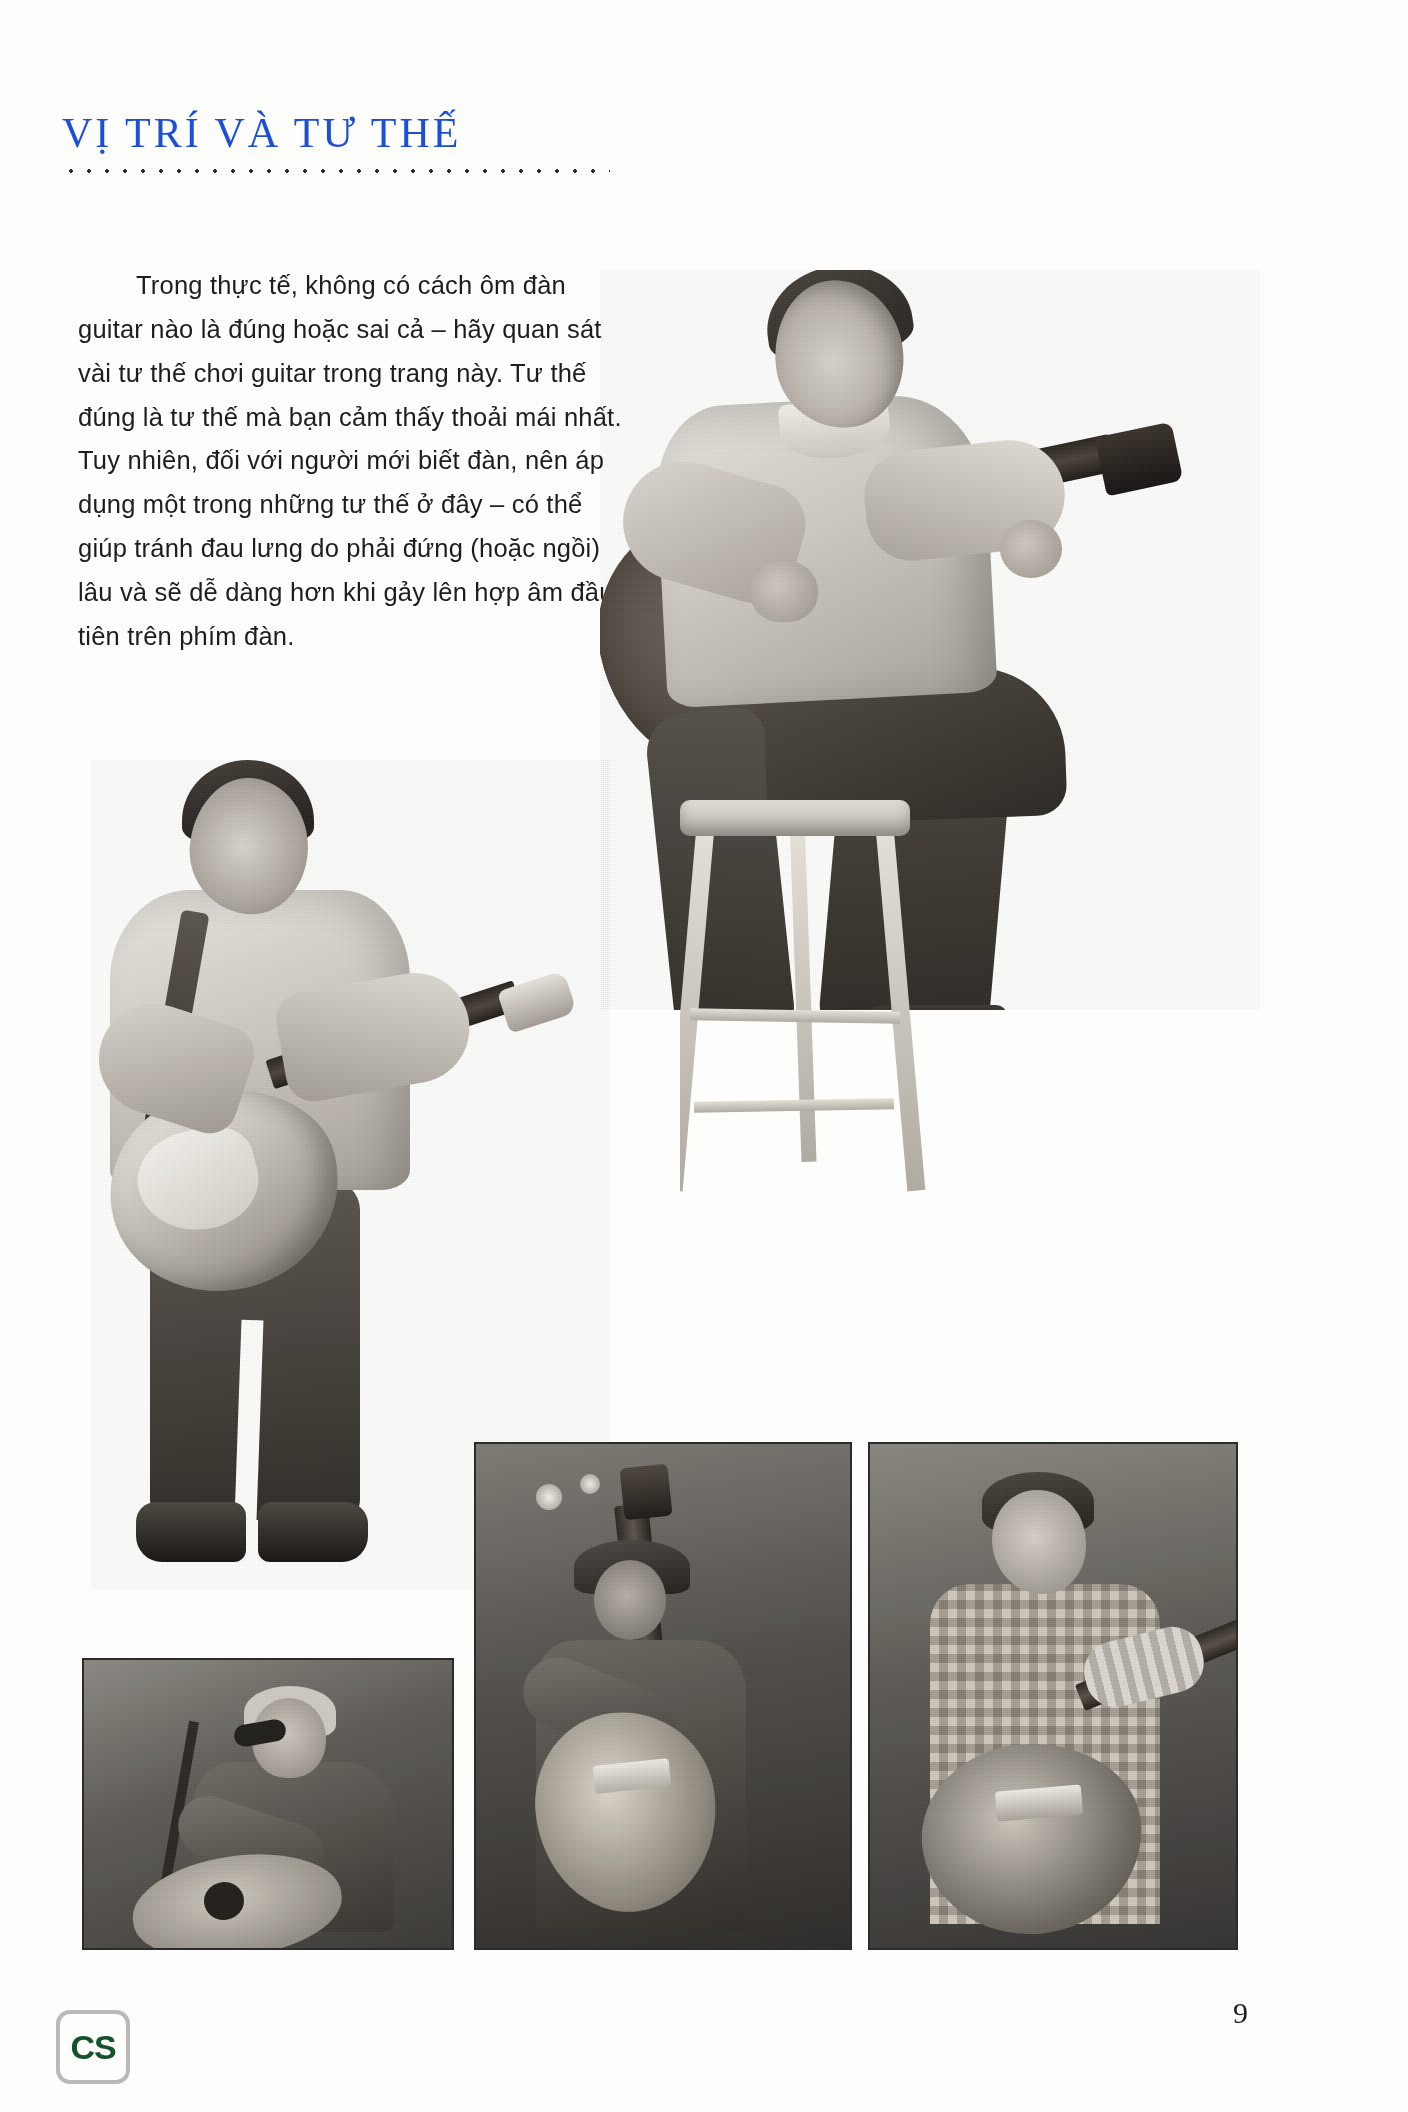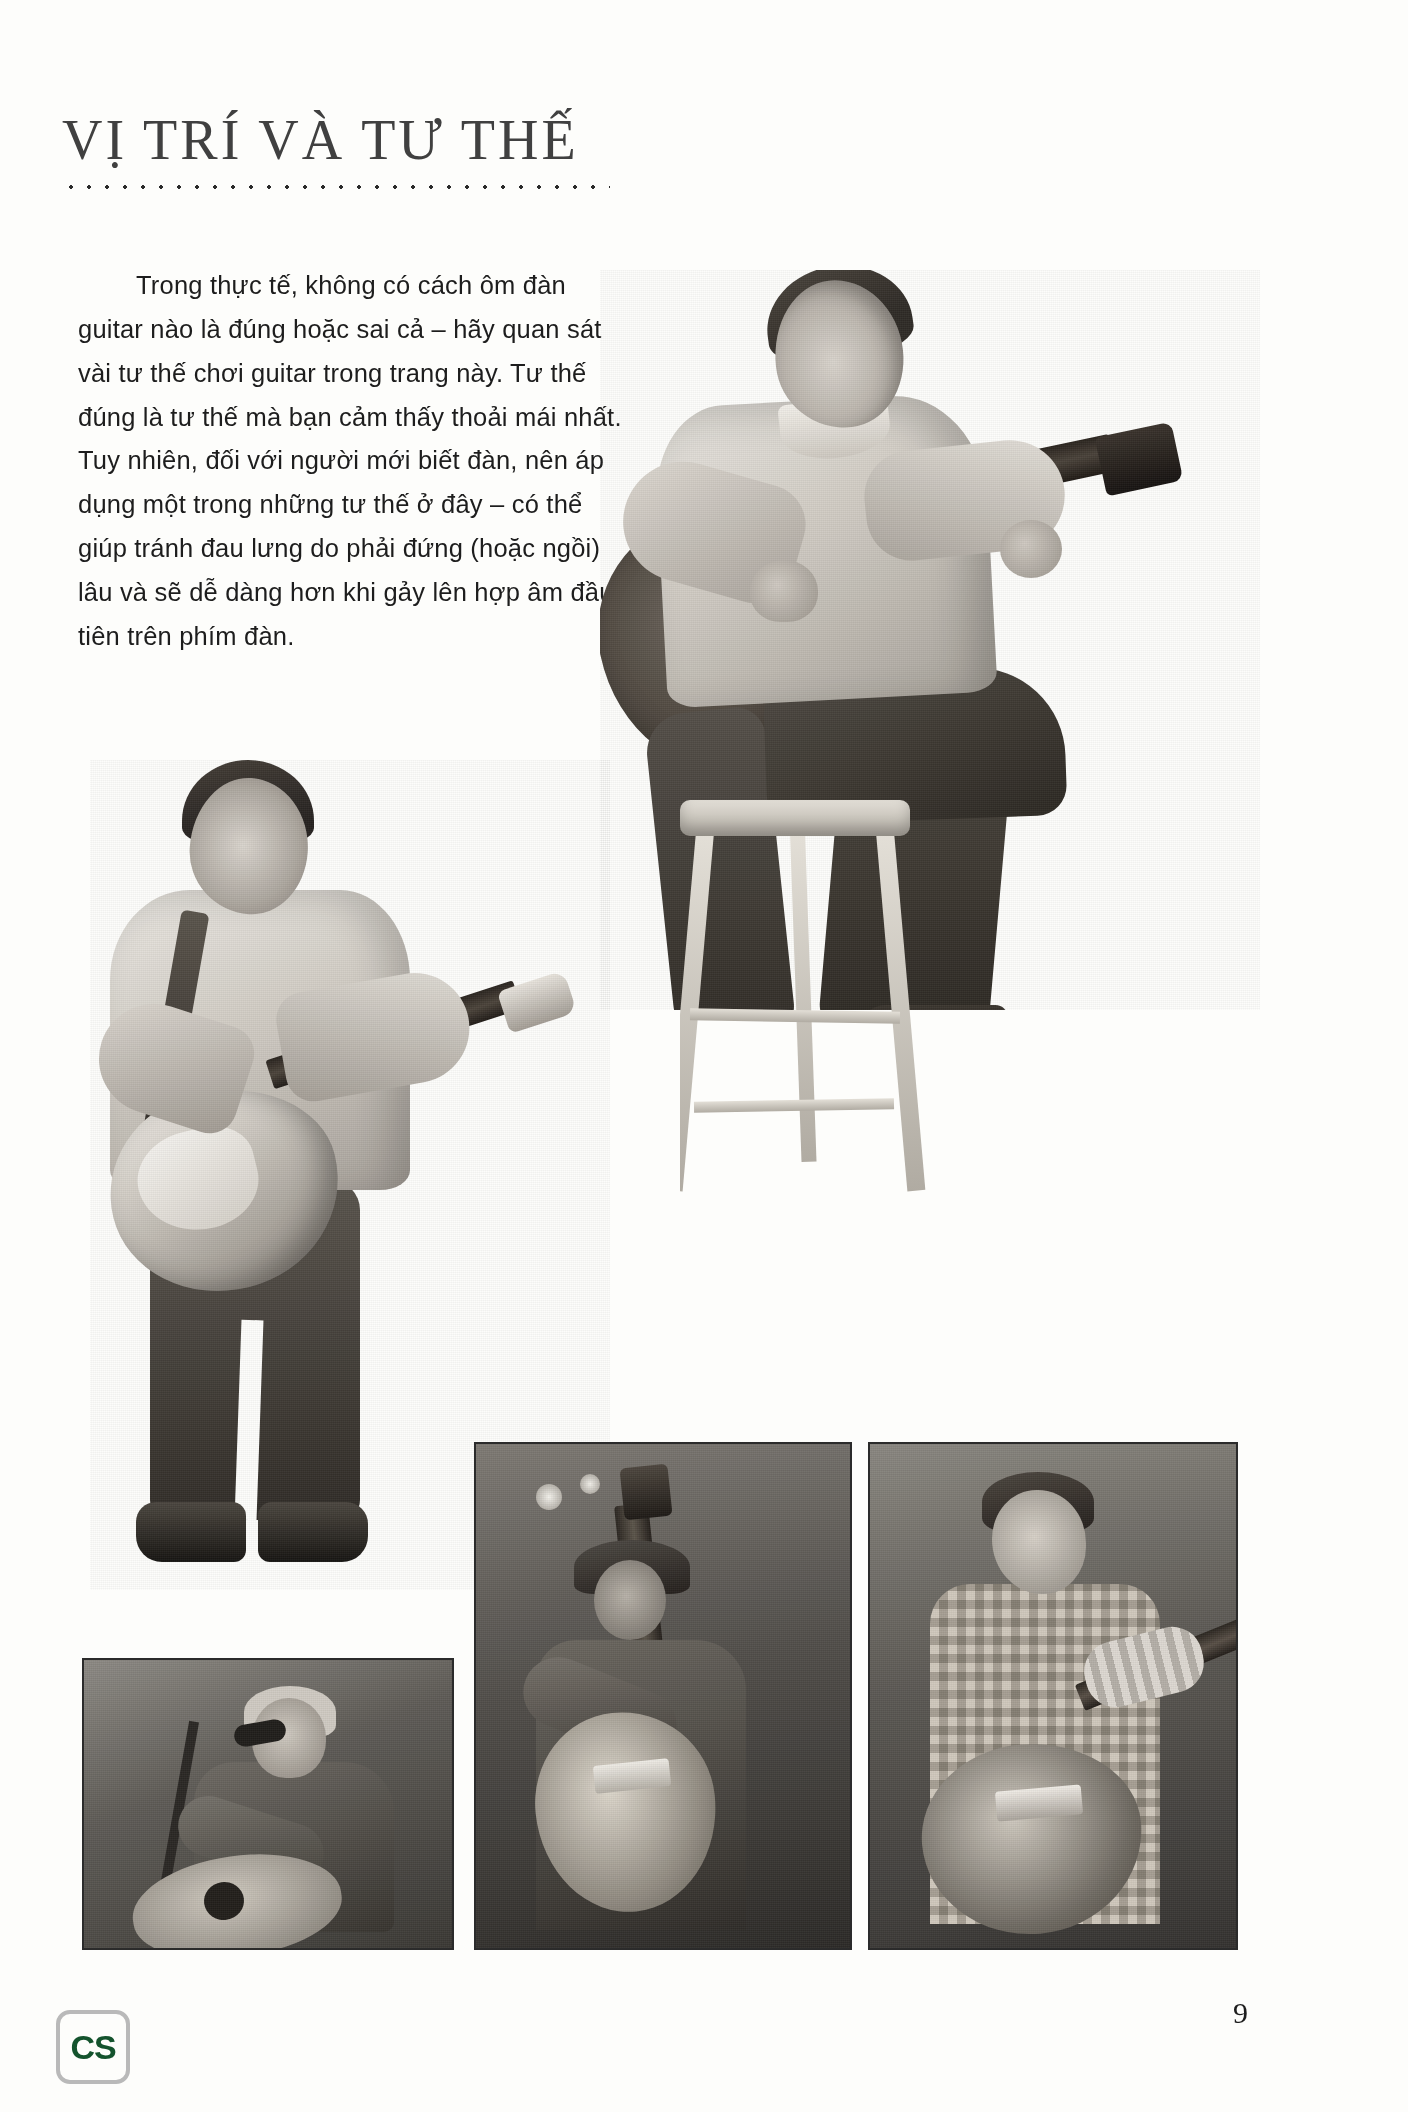--- a/index.html
+++ b/index.html
@@ -23,23 +23,23 @@
 
   
   .title-block {
     position: absolute;
     left: 62px;
     top: 110px;
     width: 700px;
   }
   .page-title {
     font-family: "Liberation Serif", serif;
-    font-size: 56px;
+    font-size: 42px;
     letter-spacing: 3px;
-    color: #404040;
+    color: #1d4ed8;
     white-space: nowrap;
     line-height: 1.1;
   }
   .dot-rule {
     margin-top: 10px;
     height: 10px;
     width: 548px;
     background-image: radial-gradient(circle, #2a2a2a 1.6px, transparent 1.9px);
     background-size: 18px 10px;
     background-repeat: repeat-x;

